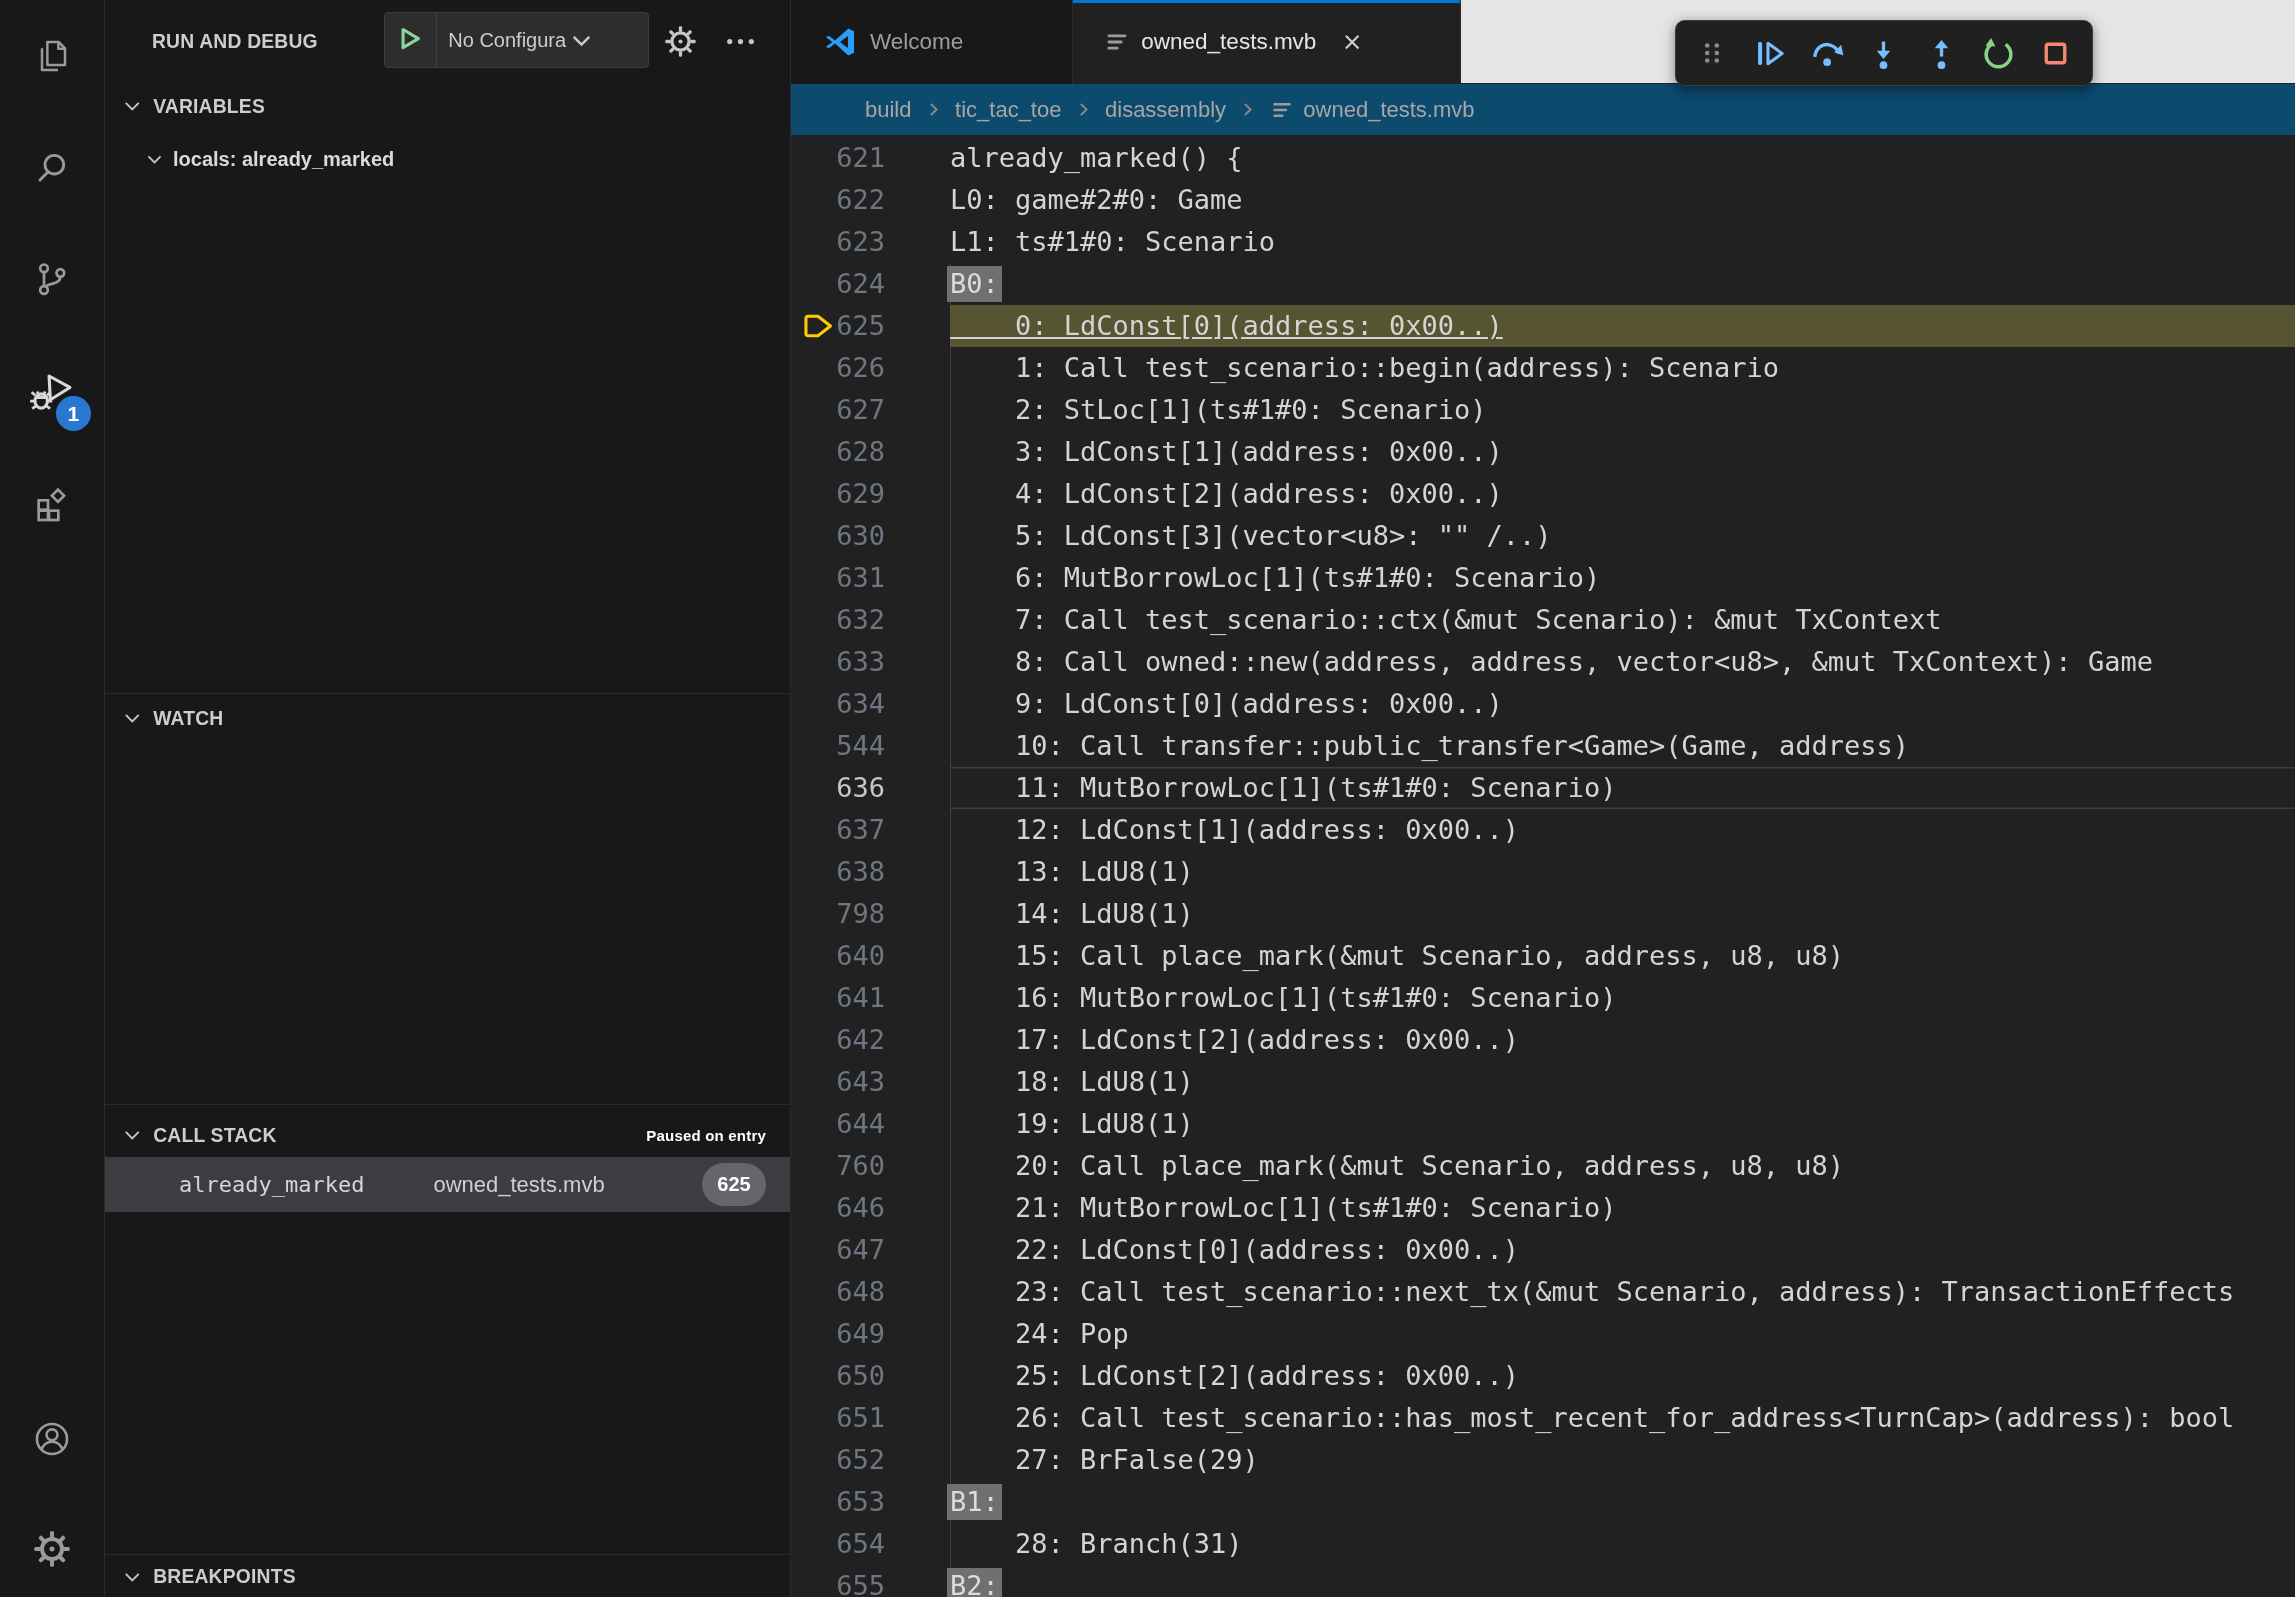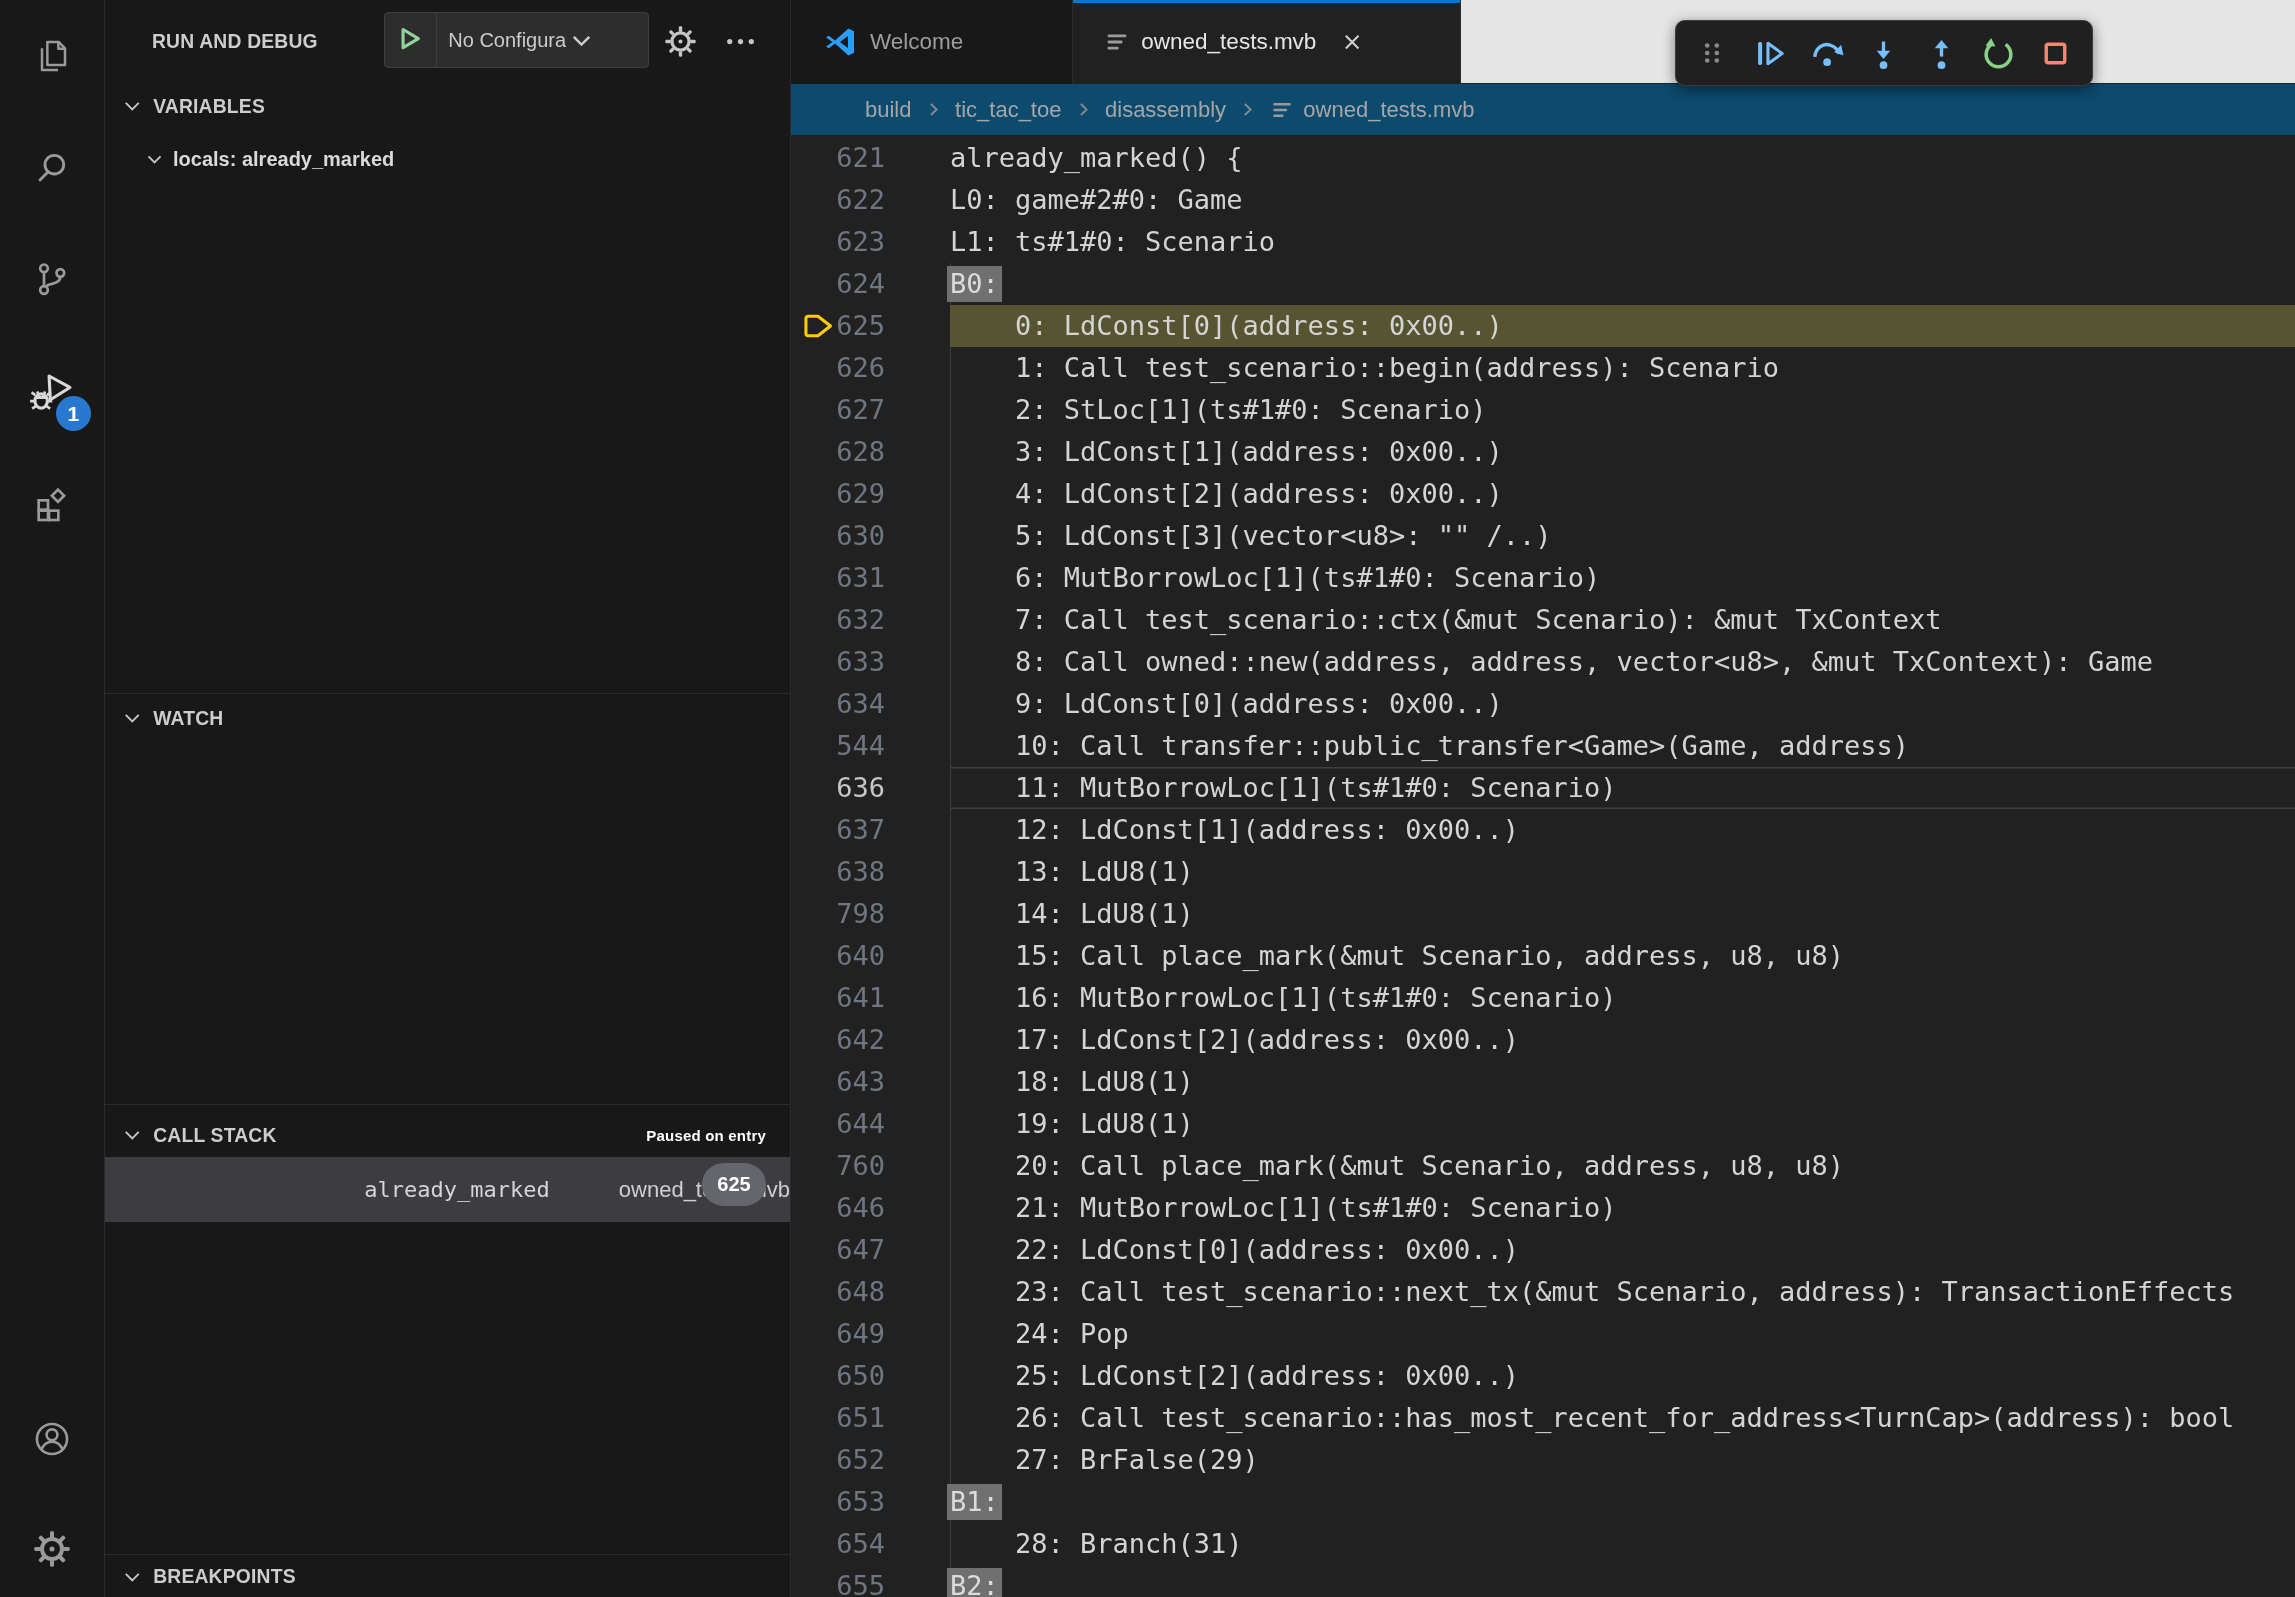--- a/index.html
+++ b/index.html
@@ -30,22 +30,22 @@
   .hdr-icon{position:absolute;top:19.3px;width:45px;height:45px;display:flex;align-items:center;justify-content:center;}
   #hdr-gear{left:553px;}
   #hdr-more{left:613px;}
 
   .section-row{position:absolute;left:0;right:0;display:flex;align-items:center;padding-left:16px;gap:9.7px;
                font-size:19.3px;font-weight:700;color:#cdcdcd;letter-spacing:0.2px;}
   .tree-row{position:absolute;left:0;right:0;display:flex;align-items:center;padding-left:39px;gap:8px;
             font-size:20px;font-weight:600;color:#dadada;}
   .divider{position:absolute;left:0;right:0;height:0.8px;background:#2b2b2b;}
   #cs-status{position:absolute;right:24px;font-size:15px;font-weight:700;color:#ffffff;}
-  #cs-frame{position:absolute;left:0;right:0;top:1157px;height:65px;background:#3d3d41;
-            display:flex;align-items:center;justify-content:flex-end;}
+  #cs-frame{position:absolute;left:0;right:0;top:1157px;height:55px;background:#3d3d41;
+            display:flex;align-items:center;}
   #cs-frame-name{margin-left:74px;font-family:"DejaVu Sans Mono",monospace;font-size:22px;color:#d6d6d6;}
   #cs-frame-file{margin-left:69px;font-size:22px;color:#cfcfcf;}
   #cs-frame-line{position:absolute;left:597px;top:5.6px;width:64px;height:43px;border-radius:22px;
                  background:#64666c;color:#ffffff;font-size:20px;font-weight:600;
                  display:flex;align-items:center;justify-content:center;}
 
   
   #editor{position:absolute;left:791px;top:0;width:1505px;height:1597px;background:#212121;}
   #tabbar{position:absolute;left:0;top:0;right:0;height:84px;background:#e5e5e5;border-bottom:0.8px solid #242424;box-sizing:border-box;}
   .tab{position:absolute;top:0;height:84px;display:flex;align-items:center;box-sizing:border-box;}
@@ -60,21 +60,21 @@
                display:flex;align-items:center;padding-left:74px;gap:9.7px;font-size:22px;color:#a6a6a6;white-space:nowrap;}
   .bc-sep{margin:0 1.6px;}
 
   #code{position:absolute;left:0;top:135px;right:0;bottom:0;overflow:hidden;}
   #indent-guide{position:absolute;left:159px;top:128px;width:0.8px;height:1334px;background:#3d3d3d;}
   #code-lines{position:absolute;left:0;top:0;right:0;padding-top:2.4px;}
   .line{display:flex;height:42px;line-height:42px;font-family:"DejaVu Sans Mono",monospace;font-size:27px;}
   .gutter{flex:none;width:159px;box-sizing:border-box;padding-right:65px;text-align:right;
           color:#6e7681;position:relative;}
   .content{flex:1;white-space:pre;color:#d4d4d4;}
-  .line.current .content{background:#575431;}
+  .line.current .content{background:#575431;text-decoration:underline;}
   .line.cursor .content{box-shadow:inset 0 1.6px 0 #3f3f3f, inset 0 -1.6px 0 #3f3f3f;}
   .line.cursor .gutter{color:#c6c6c6;}
   .chip{background:#707070;color:#dcdcdc;padding:2.4px 3.2px;margin-left:-3.2px;}
   .exec-marker{position:absolute;left:13px;top:50%;transform:translateY(-50%);}
 
   
   #debug-toolbar{position:absolute;left:1675px;top:20px;width:418px;height:66px;background:#202020;
                  border:0.8px solid #3c3c3c;border-radius:9.7px;box-sizing:border-box;
                  display:flex;align-items:center;justify-content:space-between;padding:0 9.7px;
                  box-shadow:0 3.2px 13px rgba(0,0,0,.45);}

